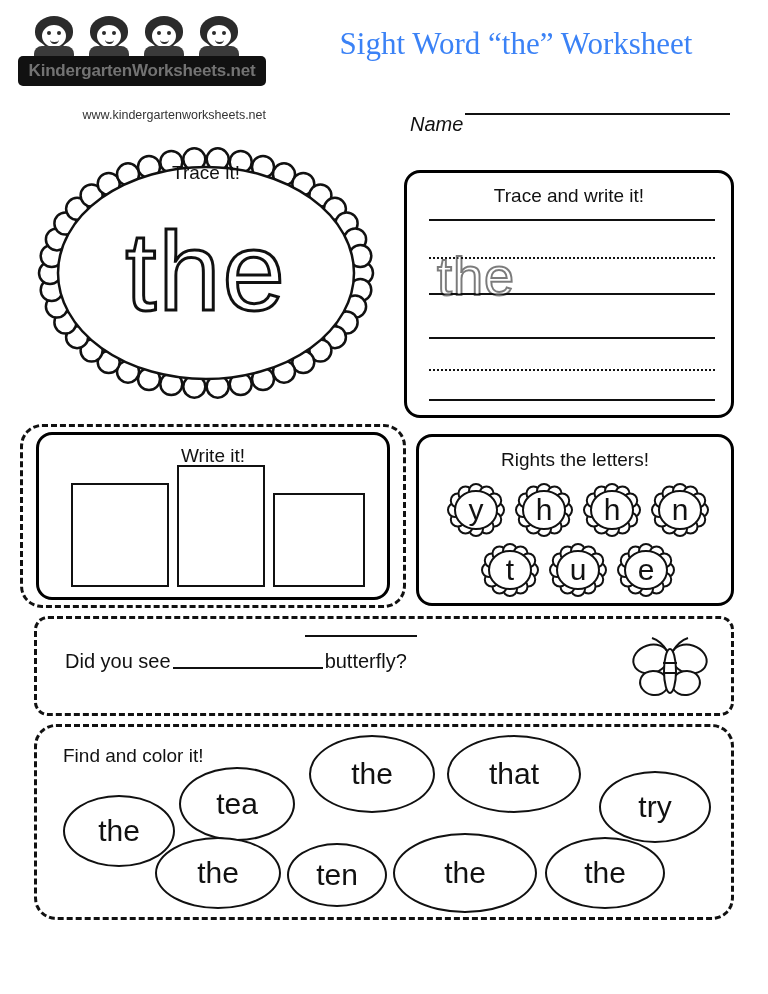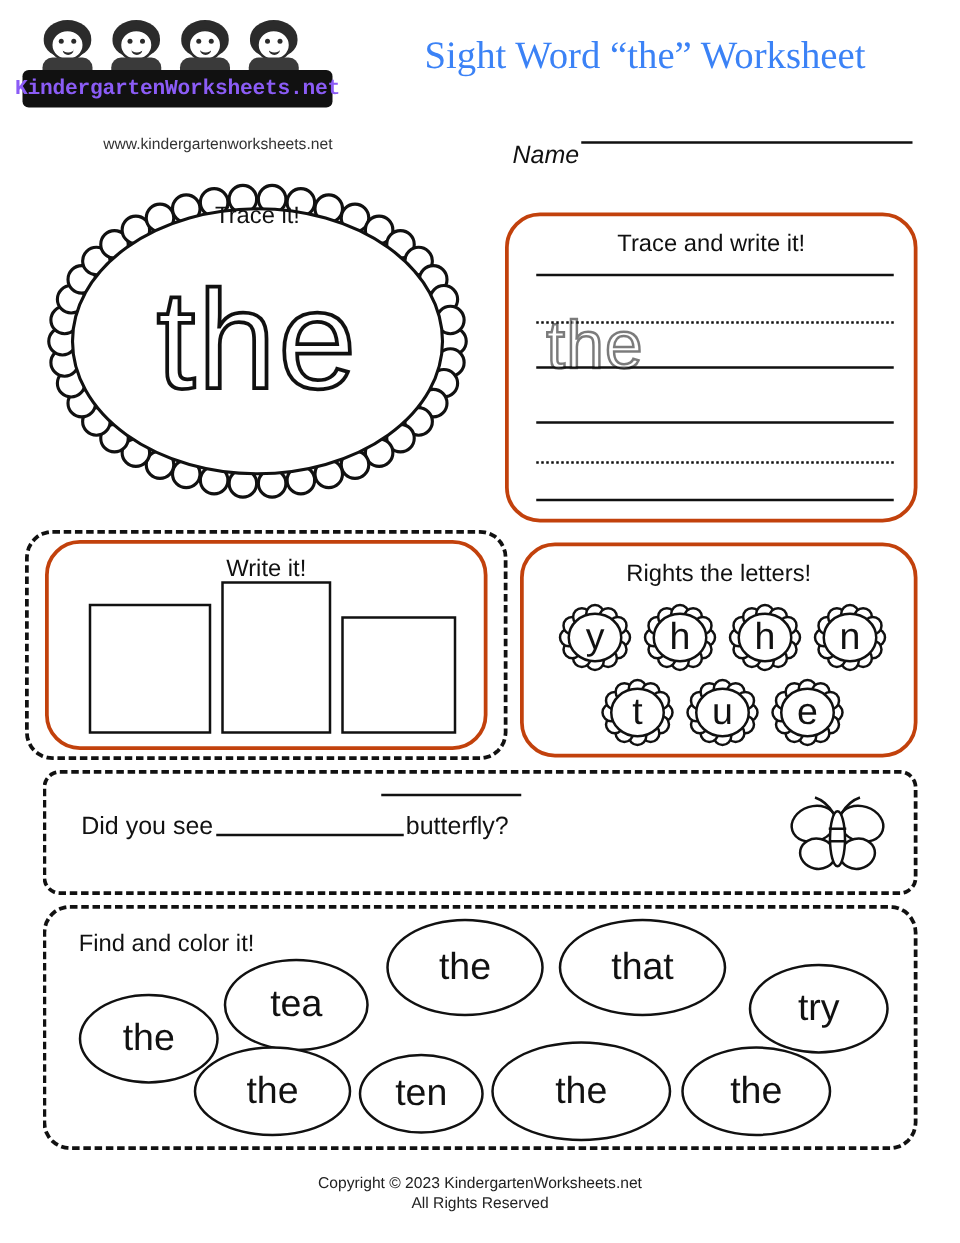--- a/index.html
+++ b/index.html
@@ -52,23 +52,23 @@
     width: 40px; height: 16px; border-radius: 8px 8px 0 0;
     background: #3a3a3a;
   }
   .logo-bar {
     position: absolute; left: 0; top: 42px;
     width: 248px; height: 30px;
     background: #111; border-radius: 5px;
     display: flex; align-items: center; justify-content: center;
   }
   .logo-bar span {
-    color: #8b5cf6; font-weight: bold; font-size: 17px;
+    color: #737373; font-weight: bold; font-size: 17px;
     letter-spacing: -0.2px;
-    font-family: Liberation Mono, monospace;
+    font-family: Liberation Sans, sans-serif;
   }
   .logo-url {
     position: absolute; left: 18px; top: 108px;
     width: 248px; text-align: right;
     font-size: 12.5px; color: #333;
   }
   .title {
     position: absolute; left: 272px; top: 26px;
     width: 488px; text-align: center;
     font-family: "Liberation Serif", serif;
@@ -79,21 +79,21 @@
     width: 320px;
     display: flex; align-items: flex-start; font-style: italic;
   }
   .name-label { font-size: 20px; font-family: "Liberation Sans", sans-serif; }
   .name-line {
     flex: 1; height: 1px; border-bottom: 2px solid #111;
     margin-left: 2px; margin-bottom: 3px;
   }
 
   
-  .solid-box { position: absolute; border: 3px solid #c2410c; border-radius: 28px; background: #fff; }
+  .solid-box { position: absolute; border: 3px solid #000000; border-radius: 16px; background: #fff; }
   .dashed-box {
     position: absolute; border: 3px dashed #111; border-radius: 22px; background: #fff;
   }
   .sec-title {
     position: absolute; width: 100%; text-align: center;
     font-size: 19px; font-family: "Liberation Sans", sans-serif;
   }
 
   
   #color-it { left: 22px; top: 138px; width: 368px; height: 270px; }
@@ -487,18 +487,14 @@
       <span>ten</span>
     </div>
     <div class="oval" style="left:356px; top:106px; width:144px; height:80px;">
       <span>the</span>
     </div>
     <div class="oval" style="left:508px; top:110px; width:120px; height:72px;">
       <span>the</span>
     </div>
   </div>
 
-  <div class="footer">
-    <div>Copyright © 2023 KindergartenWorksheets.net</div>
-    <div>All Rights Reserved</div>
-  </div>
 
 </div>
 
 </body></html>

